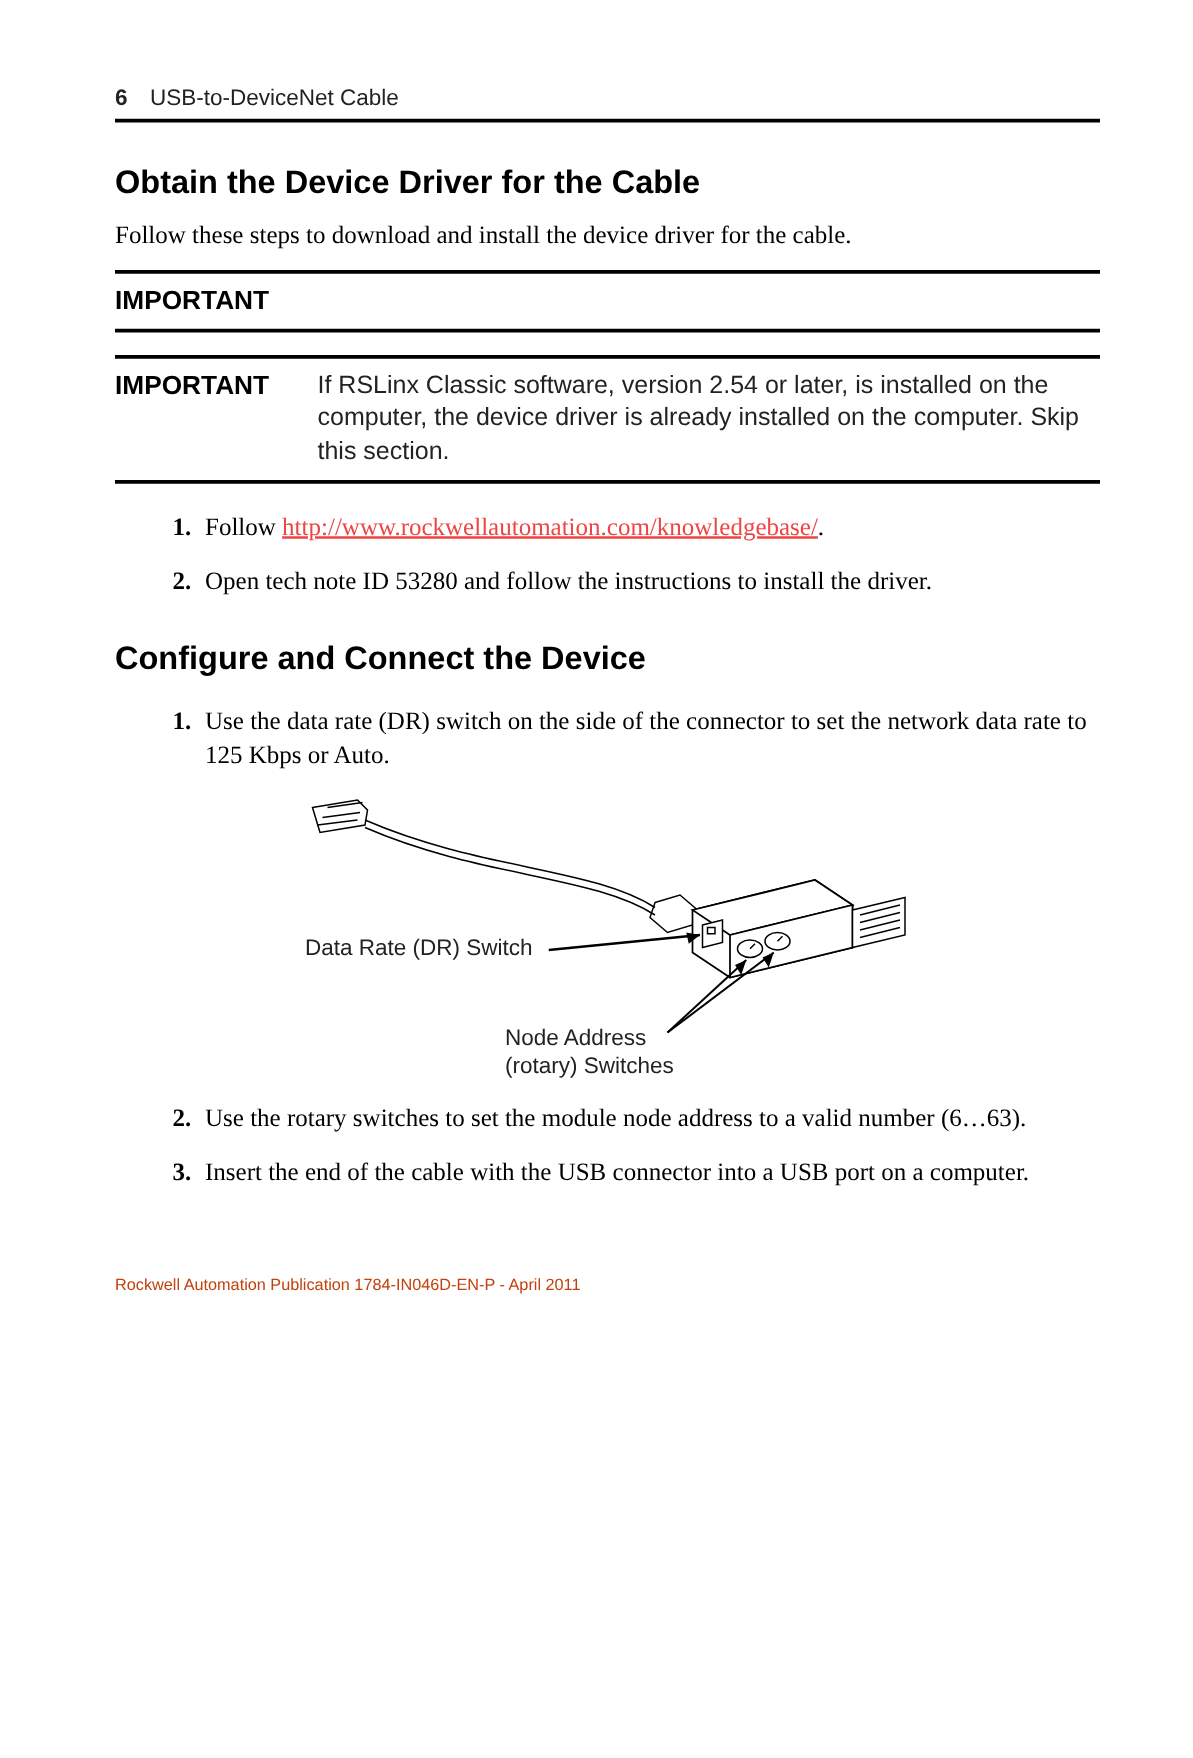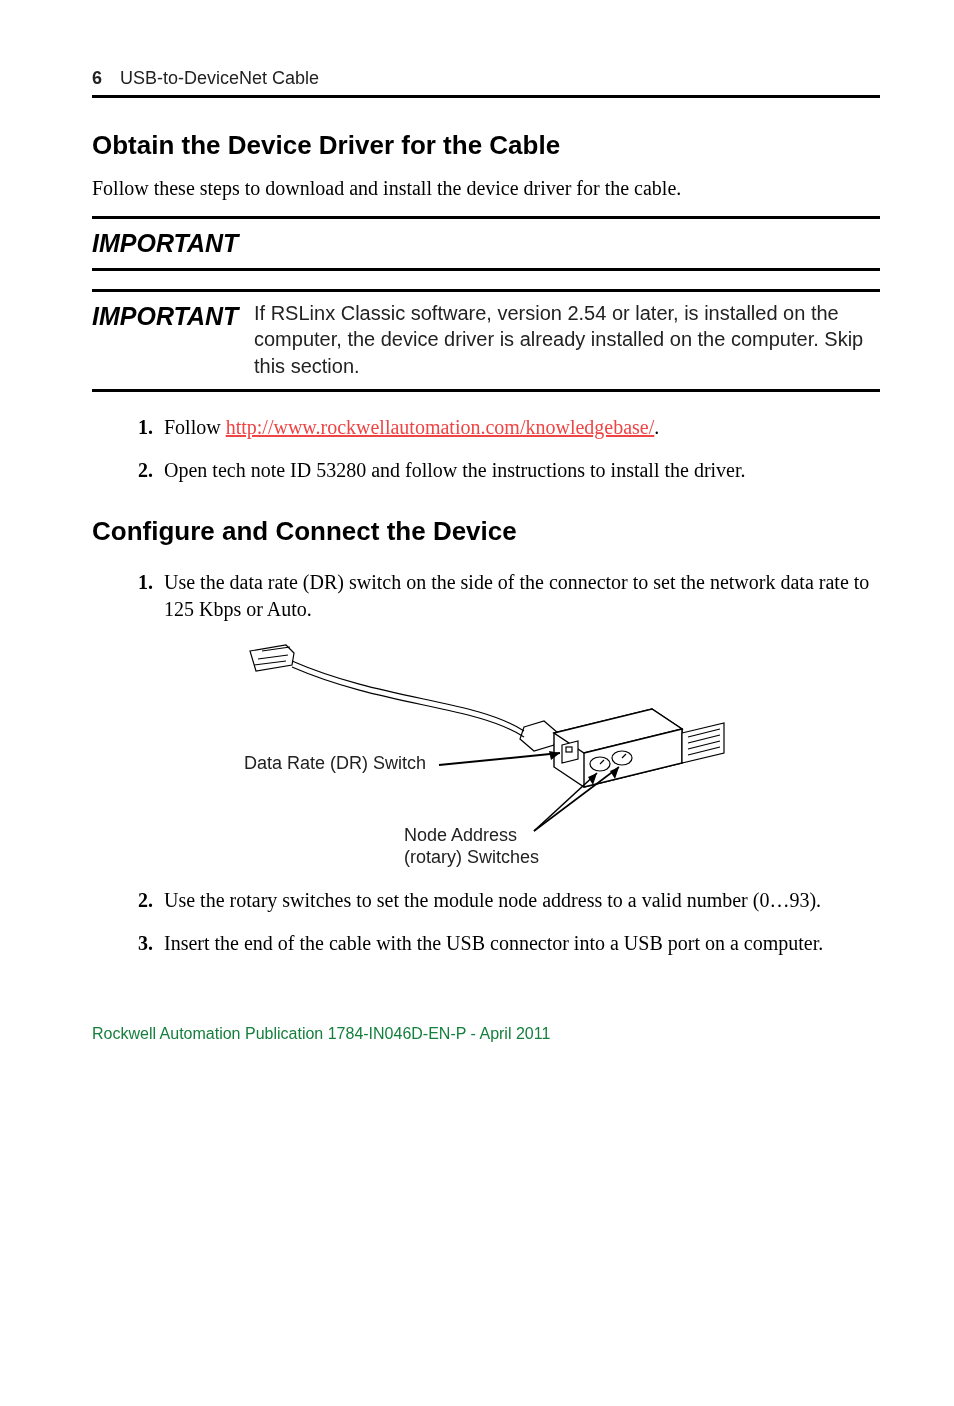--- a/index.html
+++ b/index.html
@@ -42,25 +42,24 @@
     border-top: 3px solid #000;
     border-bottom: 3px solid #000;
     display: flex;
     align-items: flex-start;
     padding: 8px 0 10px 0;
     margin-bottom: 12px;
   }
   .callout .label {
     font-family: Helvetica, Arial, sans-serif;
     font-weight: bold;
-    font-size: 25px;
+    font-size: 21px;
     flex: 0 0 152px;
     padding-right: 10px;
     padding-top: 2px;
-    font-style: italic;
   }
   .callout .body {
     font-family: Helvetica, Arial, sans-serif;
     font-size: 20px;
     line-height: 1.32;
     flex: 1;
     color: #222;
   }
   .spacer-6 { height: 6px; }
   ol.steps {
@@ -83,22 +82,22 @@
   .diagram-wrap {
     margin: 18px 0 8px 80px;
   }
   .diag-label {
     font-family: Helvetica, Arial, sans-serif;
     font-size: 18px;
     fill: #222;
   }
   .footer {
     font-family: Helvetica, Arial, sans-serif;
-    font-size: 16px;
-    color: #15803d;
+    font-size: 13px;
+    color: #c2410c;
     margin-top: 68px;
   }
   svg.diagram {
     display: block;
   }
 </style>
 </head>
 <body>
 
 <div class="page">
@@ -183,21 +182,21 @@
           <polygon points="353,132 344,136 349,144" fill="#000"></polygon>
           <line x1="290" y1="190" x2="375" y2="126" stroke="#000" stroke-width="1.6"></line>
           <polygon points="375,126 366,130 371,138" fill="#000"></polygon>
 
           <text x="160" y="200" class="diag-label">Node Address</text>
           <text x="160" y="222" class="diag-label">(rotary) Switches</text>
         </svg>
       </div>
     </li>
     <li>
-      <span>Use the rotary switches to set the module node address to a valid number (0…93).</span>
+      <span>Use the rotary switches to set the module node address to a valid number (6…63).</span>
     </li>
     <li>
       <span>Insert the end of the cable with the USB connector into a USB port on a computer.</span>
     </li>
   </ol>
 
   <div class="footer">Rockwell Automation Publication  1784-IN046D-EN-P - April 2011</div>
 
 </div>
 

